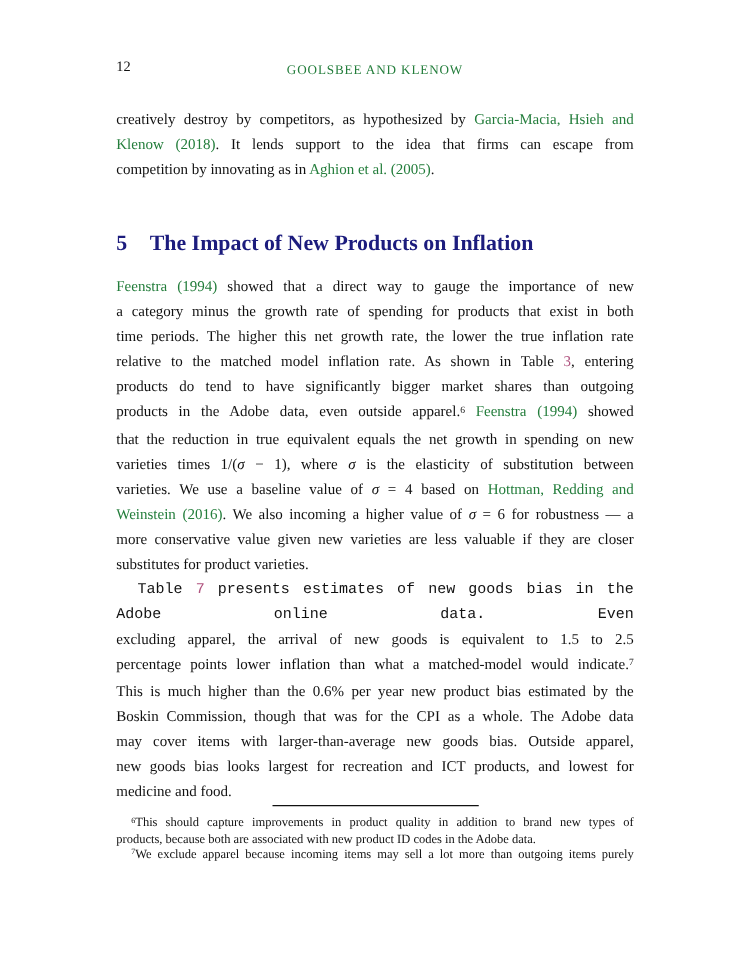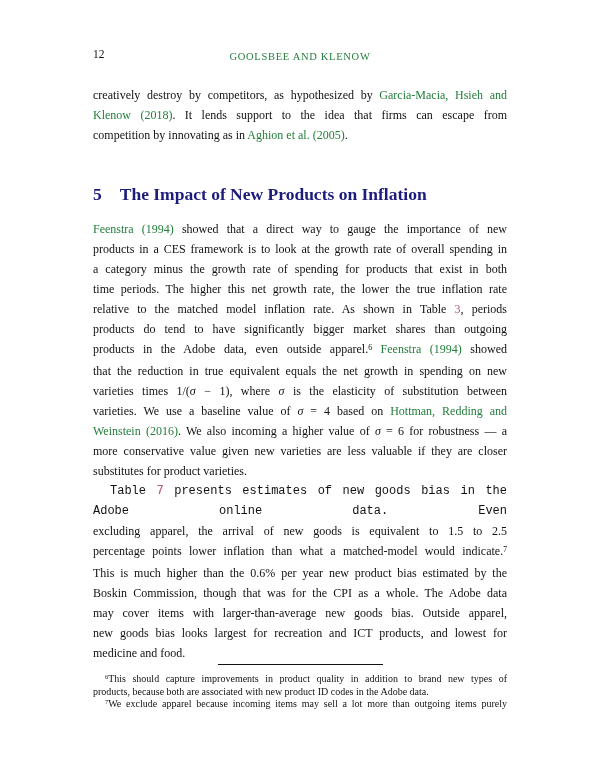--- a/index.html
+++ b/index.html
@@ -109,24 +109,23 @@
         <div class="line"><span class="seg-cite">Klenow (2018)</span><span class="seg-t">. It lends support to the idea that firms can escape from</span></div>
         <div class="line last"><span class="seg-t">competition by innovating as in </span><span class="seg-cite">Aghion et al. (2005)</span><span class="seg-t">.</span></div>
       </div>
 
     <div class="section-heading">
       <span class="sec-num">5</span><span>The Impact of New Products on Inflation</span>
     </div>
 
     <div class="para para-2">
         <div class="line"><span class="seg-cite">Feenstra (1994)</span><span class="seg-t"> showed that a direct way to gauge the importance of new</span></div>
-        <div class="line"><span class="seg-t">products in a CES framework is to look at the growth rate of overall spending in</span></div>
         <div class="line"><span class="seg-t">a category minus the growth rate of spending for products that exist in both</span></div>
         <div class="line"><span class="seg-t">time periods. The higher this net growth rate, the lower the true inflation rate</span></div>
-        <div class="line"><span class="seg-t">relative to the matched model inflation rate. As shown in Table </span><span class="seg-ref">3</span><span class="seg-t">, periods</span></div>
+        <div class="line"><span class="seg-t">relative to the matched model inflation rate. As shown in Table </span><span class="seg-ref">3</span><span class="seg-t">, entering</span></div>
         <div class="line"><span class="seg-t">products do tend to have significantly bigger market shares than outgoing</span></div>
         <div class="line"><span class="seg-t">products in the Adobe data, even outside apparel.</span><span class="seg-sup">6</span><span class="seg-t"> </span><span class="seg-cite">Feenstra (1994)</span><span class="seg-t"> showed</span></div>
         <div class="line"><span class="seg-t">that the reduction in true equivalent equals the net growth in spending on new</span></div>
         <div class="line"><span class="seg-t">varieties times 1/(</span><span class="seg-math">σ</span><span class="seg-t"> − 1), where </span><span class="seg-math">σ</span><span class="seg-t"> is the elasticity of substitution between</span></div>
         <div class="line"><span class="seg-t">varieties. We use a baseline value of </span><span class="seg-math">σ</span><span class="seg-t"> = 4 based on </span><span class="seg-cite">Hottman, Redding and</span></div>
         <div class="line"><span class="seg-cite">Weinstein (2016)</span><span class="seg-t">. We also incoming a higher value of </span><span class="seg-math">σ</span><span class="seg-t"> = 6 for robustness — a</span></div>
         <div class="line"><span class="seg-t">more conservative value given new varieties are less valuable if they are closer</span></div>
         <div class="line last"><span class="seg-t">substitutes for product varieties.</span></div>
       </div>
 

